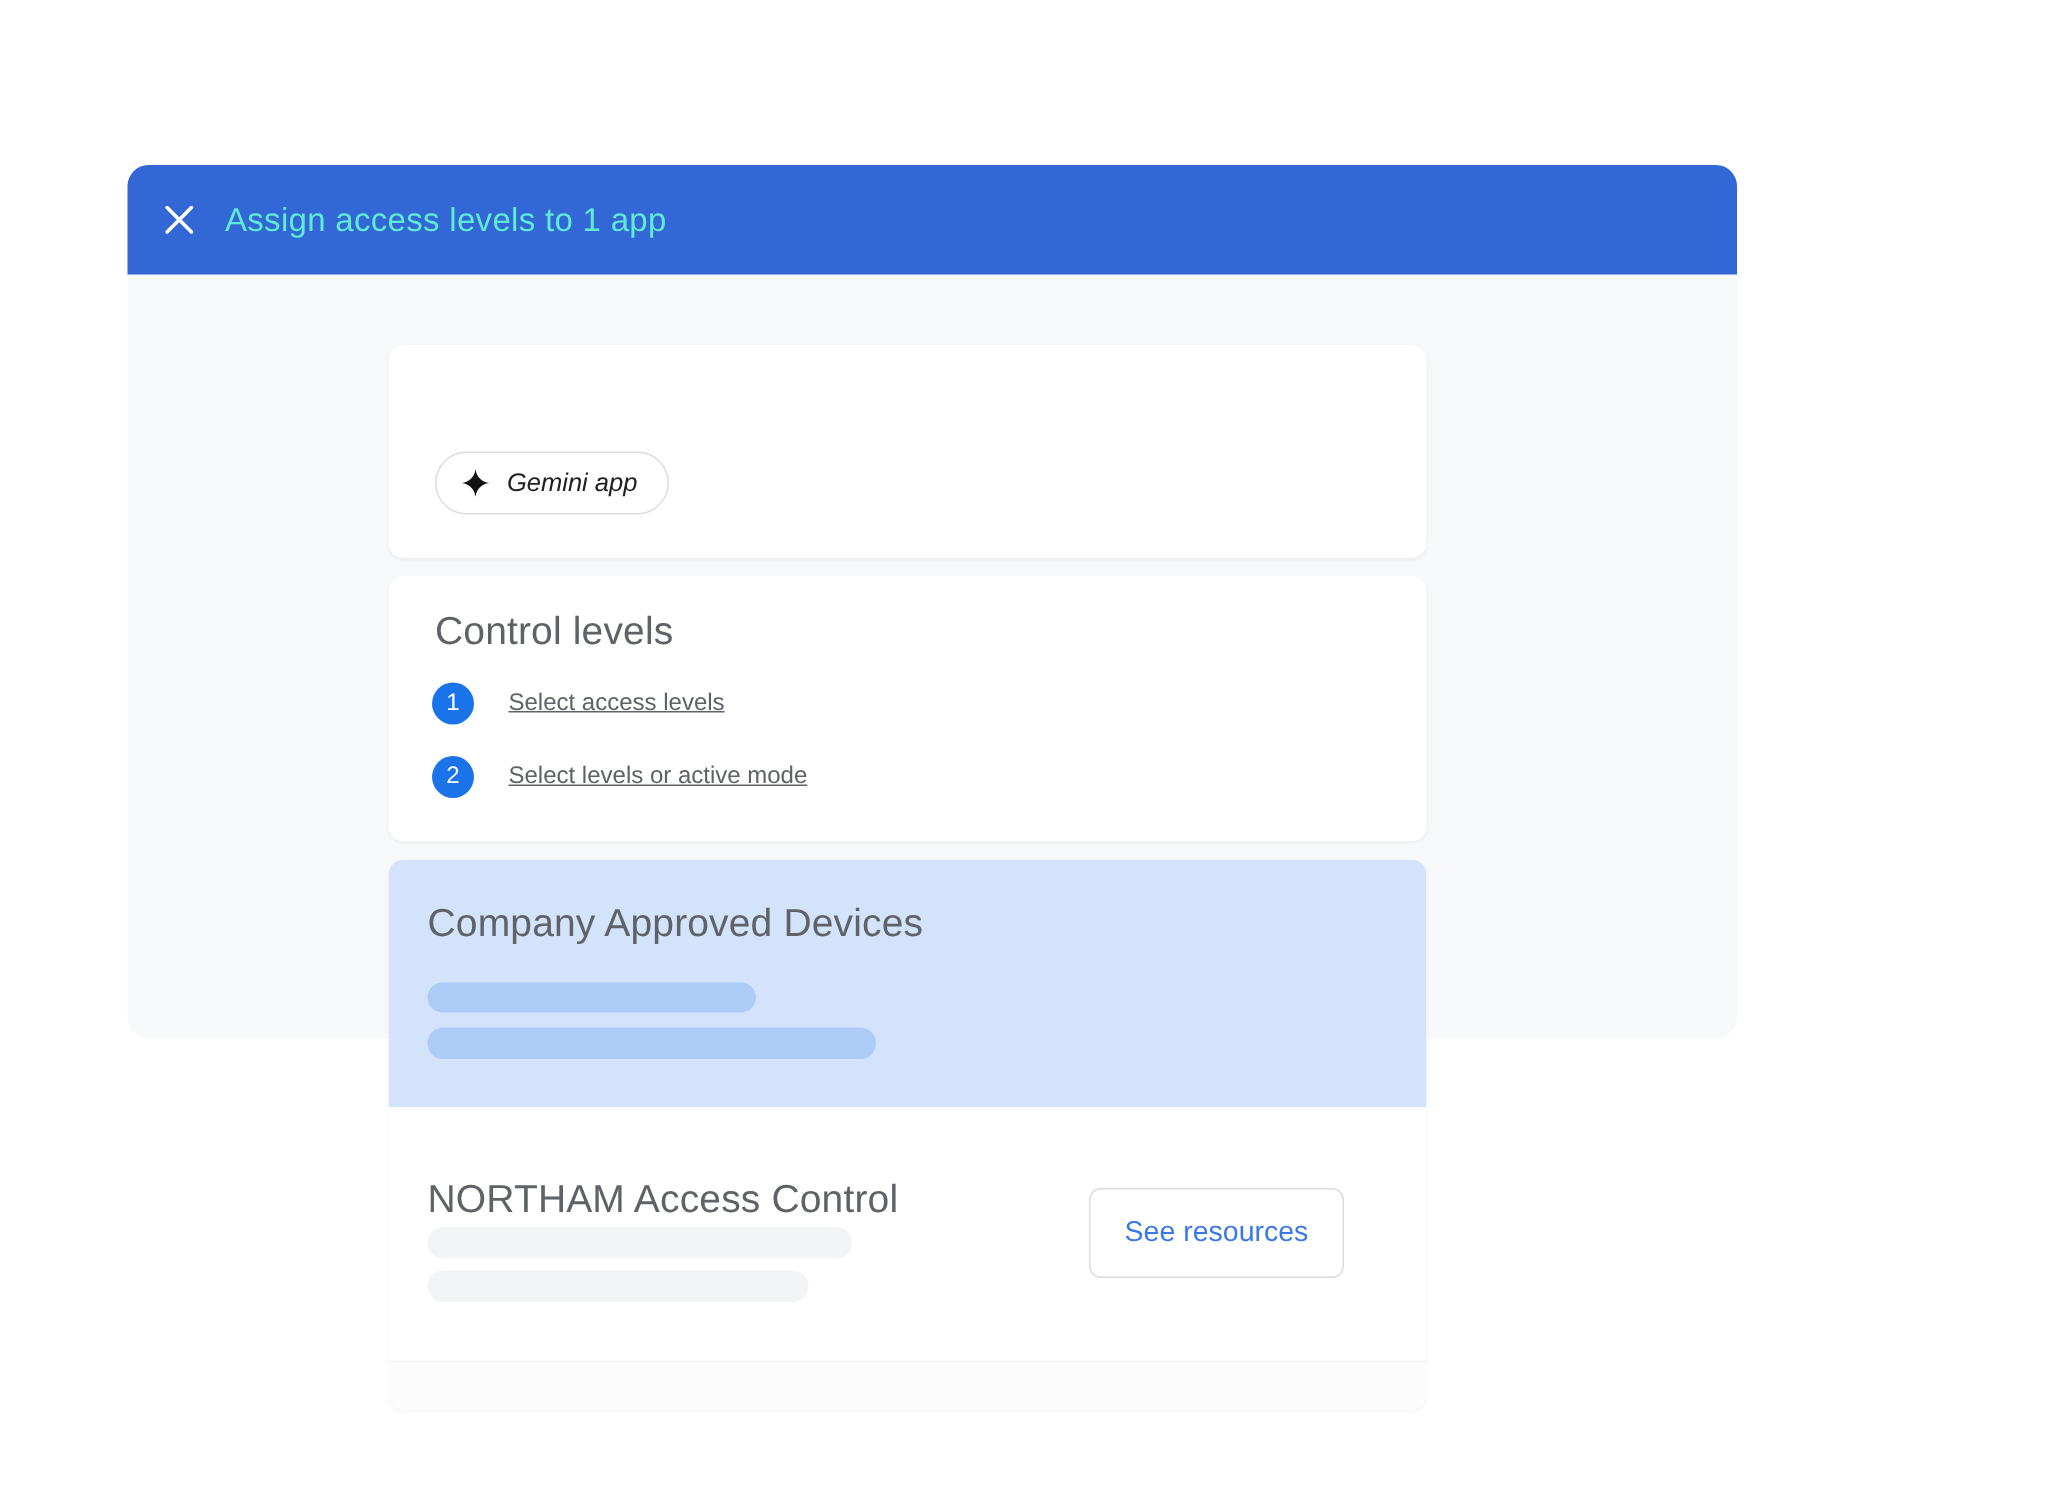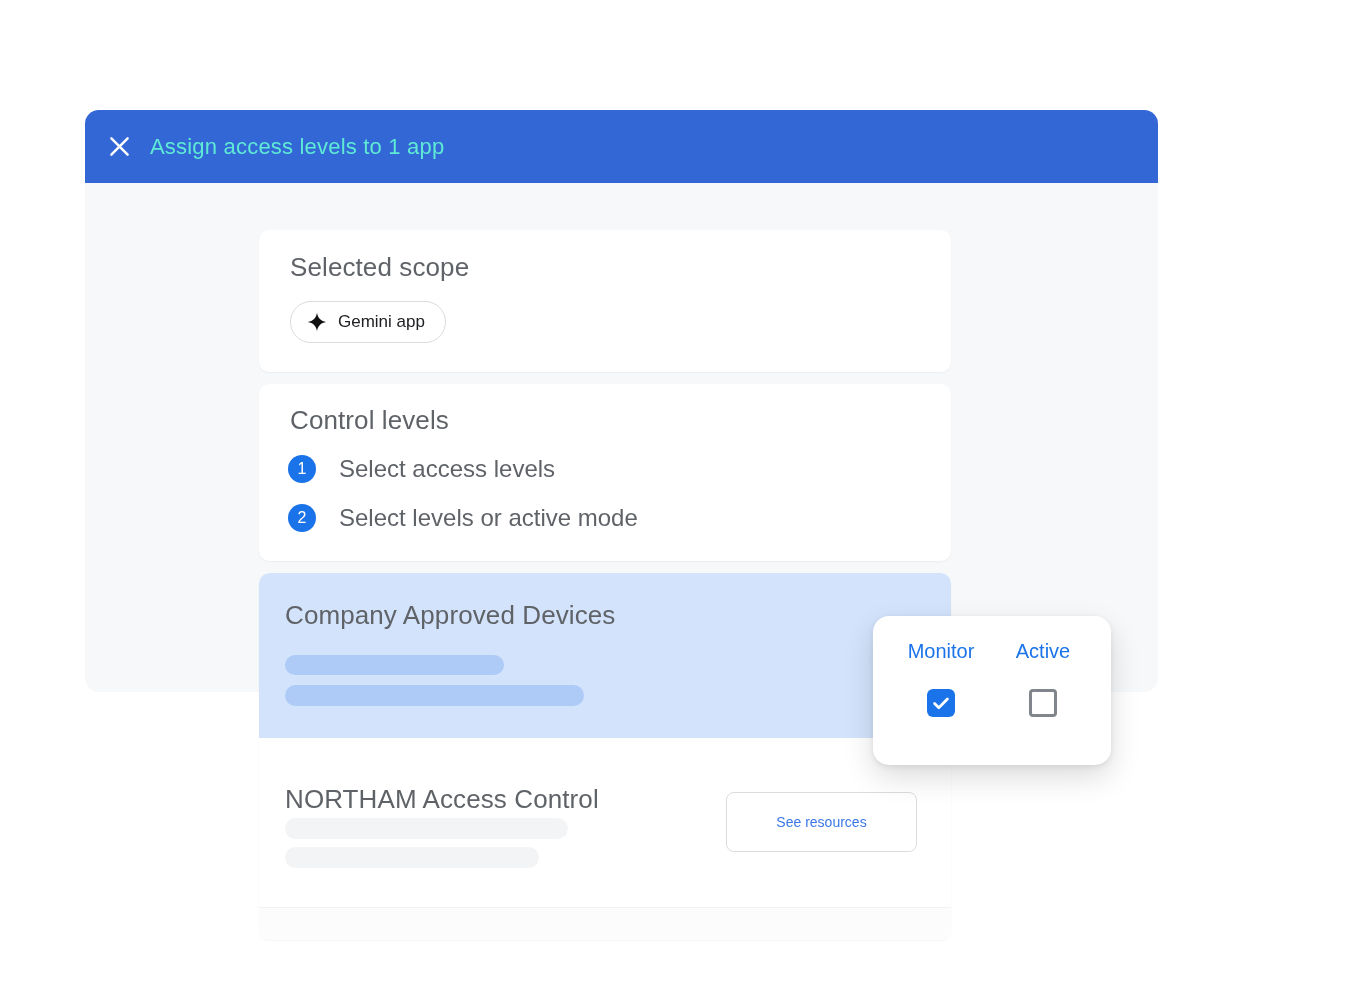--- a/index.html
+++ b/index.html
@@ -31,53 +31,53 @@
   
   .card{position:absolute;left:259px;width:692px;background:#fff;border-radius:10px;
         box-shadow:0 1px 2px rgba(60,64,67,.06);z-index:2;}
   .card-scope{top:230px;height:142px;}
   .card-access{top:384px;height:177px;}
   .section-heading{font-size:26px;font-weight:400;color:var(--heading-gray);letter-spacing:.1px;}
   .card-scope .section-heading{position:absolute;left:31px;top:22px;}
   .chip{position:absolute;left:31px;top:71px;height:42px;display:inline-flex;align-items:center;
         gap:11px;padding:0 20px 0 16px;background:#fff;border:1px solid var(--border-gray);
         border-radius:21px;cursor:pointer;}
-  .chip-label{font-size:17px;color:#202124;font-weight:500;}
+  .chip-label{font-size:17px;color:#202124;font-weight:500;font-style:italic;}
 
   .card-access .section-heading{position:absolute;left:31px;top:21px;}
   .step-row{position:absolute;left:29px;display:flex;align-items:center;gap:23px;}
   .step-row.one{top:71px;}
   .step-row.two{top:120px;}
   .step-circle{width:28px;height:28px;border-radius:50%;background:var(--accent-blue);
                color:#fff;font-size:16px;font-weight:500;display:flex;align-items:center;
                justify-content:center;flex:0 0 auto;}
-  .step-label{font-size:24px;color:var(--heading-gray);}
+  .step-label{font-size:16px;color:var(--heading-gray);text-decoration:underline;}
 
   
   .level-list{position:absolute;left:259px;top:573px;width:692px;height:367px;
               background:#fff;border-radius:10px;box-shadow:0 1px 2px rgba(60,64,67,.05);
               overflow:hidden;z-index:2;}
   .level-item{position:relative;width:100%;}
   .level-item.selected{height:165px;background:var(--selected-card-bg);border-radius:10px 10px 0 0;cursor:pointer;}
   .level-item.plain{height:170px;background:#fff;border-bottom:1px solid #f1f3f4;cursor:pointer;}
   .level-item .item-name{position:absolute;left:26px;top:27px;font-size:26px;font-weight:400;
                          color:var(--heading-gray);letter-spacing:.1px;}
   .level-item.plain .item-name{top:46px;}
   .skeleton{position:absolute;left:26px;border-radius:11px;}
   .level-item.selected .skeleton{background:var(--selected-skeleton);}
   .level-item.plain .skeleton{background:var(--neutral-skeleton);}
   .sel-bar1{top:82px;width:219px;height:20px;}
   .sel-bar2{top:112px;width:299px;height:21px;}
   .pl-bar1{top:80px;width:283px;height:21px;}
   .pl-bar2{top:109px;width:254px;height:21px;}
   .next-item-peek{height:32px;background:#fcfcfd;}
 
-  .see-resources-btn{position:absolute;left:467px;top:54px;width:191px;height:60px;
+  .see-resources-btn{position:absolute;left:467px;top:54px;width:170px;height:60px;
                      background:#fff;border:1px solid var(--border-gray);border-radius:8px;
-                     color:var(--link-blue);font-size:14px;font-family:"Liberation Sans",sans-serif;
+                     color:var(--link-blue);font-size:19px;font-family:"Liberation Sans",sans-serif;
                      cursor:pointer;display:flex;align-items:center;justify-content:center;}
 
   
   .mode-popup{position:absolute;left:873px;top:616px;width:238px;height:149px;background:#fff;
               border-radius:16px;z-index:5;
               box-shadow:0 2px 6px rgba(0,0,0,.08),0 12px 30px rgba(0,0,0,.14);
               display:grid;grid-template-columns:1fr 1fr;padding:24px 26px 0;column-gap:18px;}
   .mode-col{display:flex;flex-direction:column;align-items:center;gap:26px;}
   .mode-label{font-size:20px;font-weight:500;color:var(--accent-blue);}
   .mode-checkbox{width:28px;height:28px;border-radius:4px;border:3px solid #80868b;
@@ -96,21 +96,20 @@
   <div class="header">
     <div class="close-btn">
       <svg width="25" height="25" viewBox="0 0 24 24" fill="none">
         <path d="M4.2 4.2l15.6 15.6M19.8 4.2L4.2 19.8" stroke="#ffffff" stroke-width="2.3" stroke-linecap="round"></path>
       </svg>
     </div>
     <div class="header-title">Assign access levels to 1 app</div>
   </div>
 
   <div class="card card-scope">
-    <div class="section-heading">Selected scope</div>
     <div class="chip">
       <span style="display:flex;">
         <svg width="20" height="20" viewBox="0 0 24 24">
           <path d="M12 1C12.9 7.2 16.8 11.1 23 12C16.8 12.9 12.9 16.8 12 23C11.1 16.8 7.2 12.9 1 12C7.2 11.1 11.1 7.2 12 1Z" fill="#111111"></path>
         </svg>
       </span>
       <span class="chip-label">Gemini app</span>
     </div>
   </div>
 
@@ -134,30 +133,14 @@
     </div>
     <div class="level-item plain">
       <div class="item-name">NORTHAM Access Control</div>
       <div class="skeleton pl-bar1"></div>
       <div class="skeleton pl-bar2"></div>
       <button class="see-resources-btn">See resources</button>
     </div>
     <div class="next-item-peek"></div>
   </div>
 
-  <div class="mode-popup">
-    <div class="mode-col">
-      <div class="mode-label">Monitor</div>
-      <div class="mode-checkbox checked">
-        <svg width="22" height="22" viewBox="0 0 24 24" fill="none">
-          <path d="M5 12.5l4.6 4.6L19 7.6" stroke="#ffffff" stroke-width="3" stroke-linecap="round" stroke-linejoin="round"></path>
-        </svg>
-      </div>
-    </div>
-    <div class="mode-col">
-      <div class="mode-label">Active</div>
-      <div class="mode-checkbox">
-        
-      </div>
-    </div>
-  </div>
 
 </div>
 
 </body></html>

